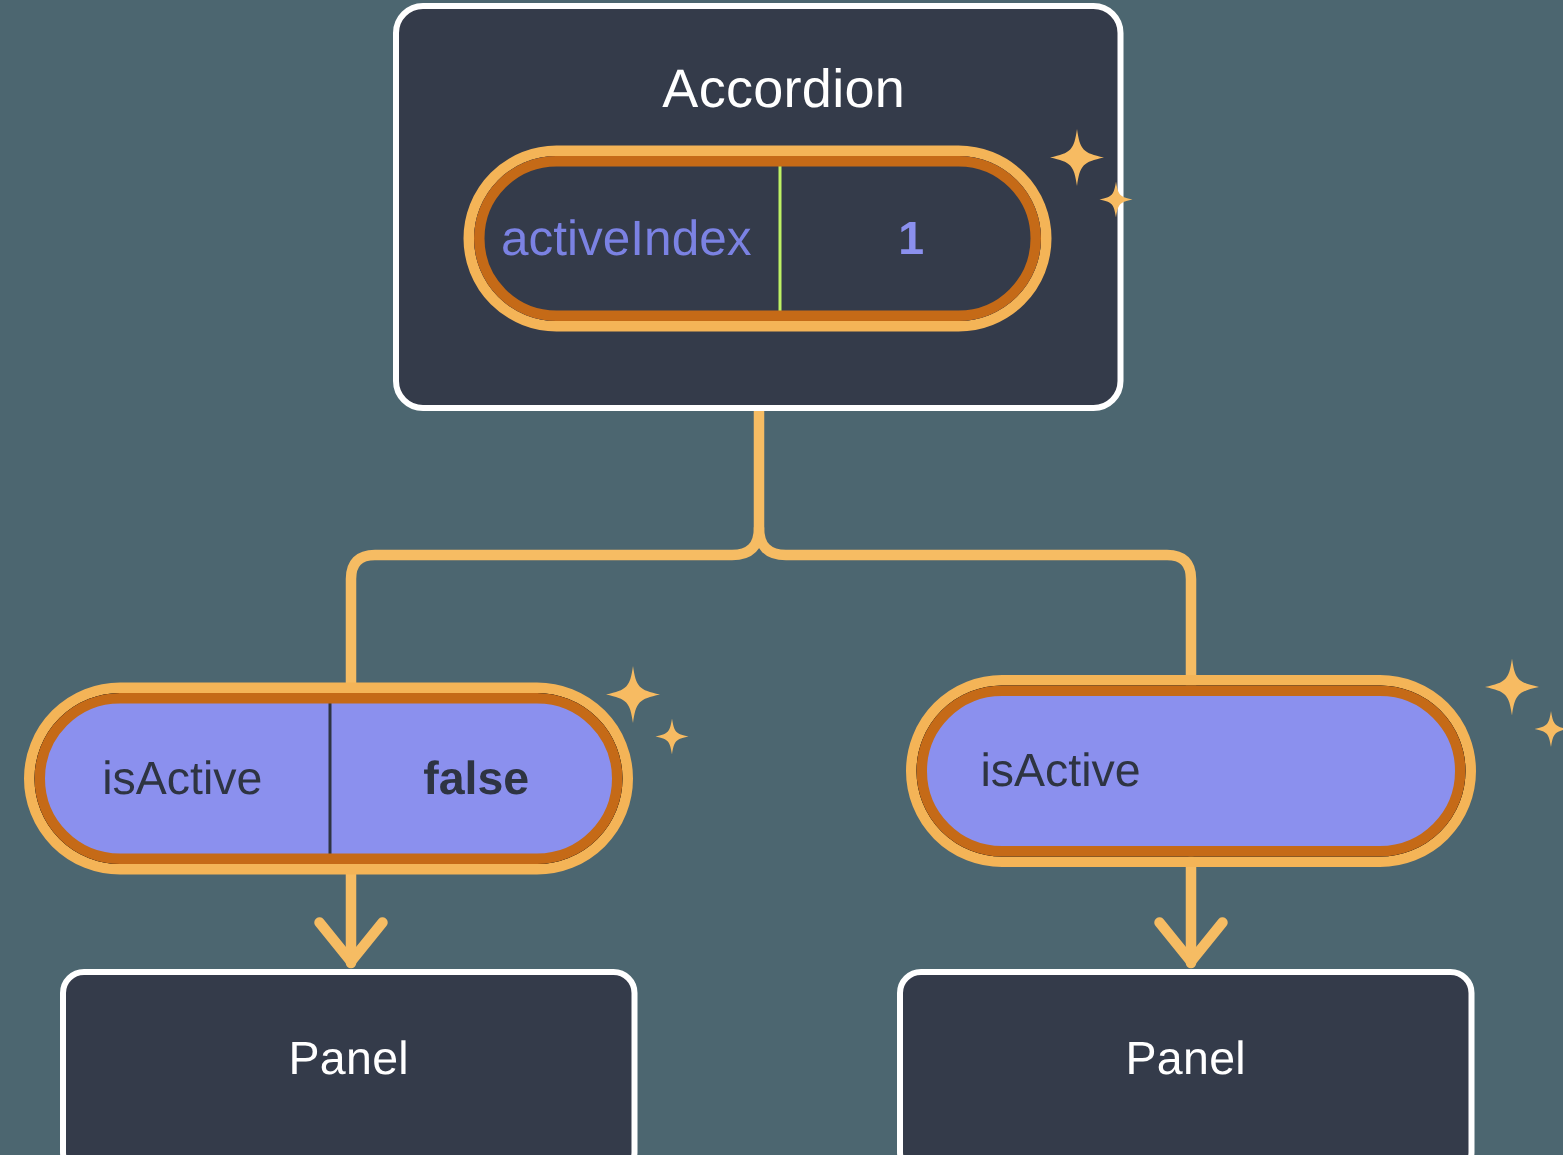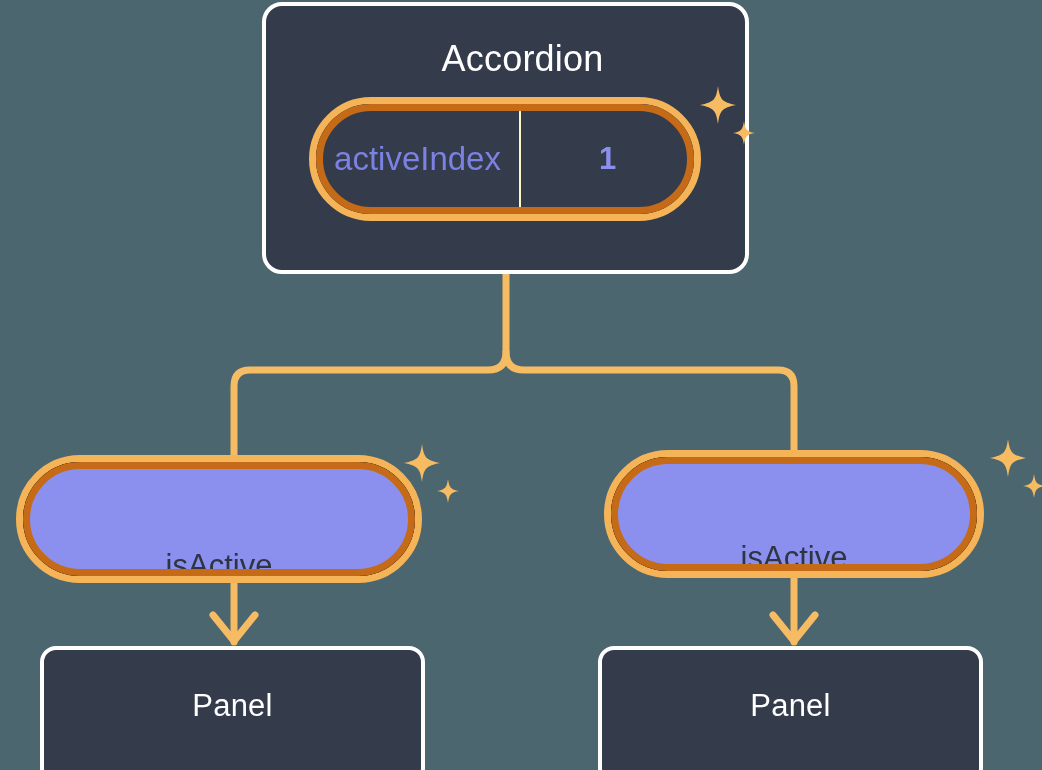--- a/index.html
+++ b/index.html
@@ -106,34 +106,33 @@
     width: 392px;
     height: 124px;
   }
   #pill-activeindex .pill-inner {
     background: #343b4a;
   }
   #pill-activeindex .pill-key {
     flex: 0 0 205px;
     color: #7b82e3;
     font-size: 33px;
-    border-right: 2px solid #fef9c3;
+    border-right: 2px solid #bef264;
   }
   #pill-activeindex .pill-val {
     flex: 1 1 auto;
     color: #8b90ee;
     font-size: 31px;
     font-weight: 700;
   }
 
   
   .pill-purple .pill-inner {
     background: #8b90ee;
-    border: 6px solid #000000;
-    flex-direction: column;
+    border: 1px solid #000000;
   }
   .pill-purple .pill-key {
     color: #2e3442;
     font-size: 31px;
   }
   .pill-purple .pill-val {
     color: #2e3442;
     font-size: 31px;
     font-weight: 700;
     border-left: 2px solid #2e3442;
@@ -204,20 +203,21 @@
   </div>
 
   <svg class="sparkle-group" id="sparkles-accordion" width="72" height="76" viewBox="0 0 72 76">
     <path d="M26 4 C28 18 30 20 44 23 C30 26 28 28 26 42 C24 28 22 26 8 23 C22 20 24 18 26 4 Z" fill="#f7bb62"></path>
     <path d="M52 39 C53.4 48 54.6 49.4 63 51 C54.6 52.6 53.4 54 52 63 C50.6 54 49.4 52.6 41 51 C49.4 49.4 50.6 48 52 39 Z" fill="#f7bb62"></path>
   </svg>
 
   <div class="pill pill-purple" id="pill-isactive-false">
     <div class="pill-inner">
       <div class="pill-key">isActive</div>
+      <div class="pill-val">false</div>
     </div>
   </div>
 
   <svg class="sparkle-group" id="sparkles-pill-false" width="72" height="76" viewBox="0 0 72 76">
     <path d="M26 4 C28 18 30 20 44 23 C30 26 28 28 26 42 C24 28 22 26 8 23 C22 20 24 18 26 4 Z" fill="#f7bb62"></path>
     <path d="M52 39 C53.4 48 54.6 49.4 63 51 C54.6 52.6 53.4 54 52 63 C50.6 54 49.4 52.6 41 51 C49.4 49.4 50.6 48 52 39 Z" fill="#f7bb62"></path>
   </svg>
 
   <div class="pill pill-purple" id="pill-isactive-true">
     <div class="pill-inner">

